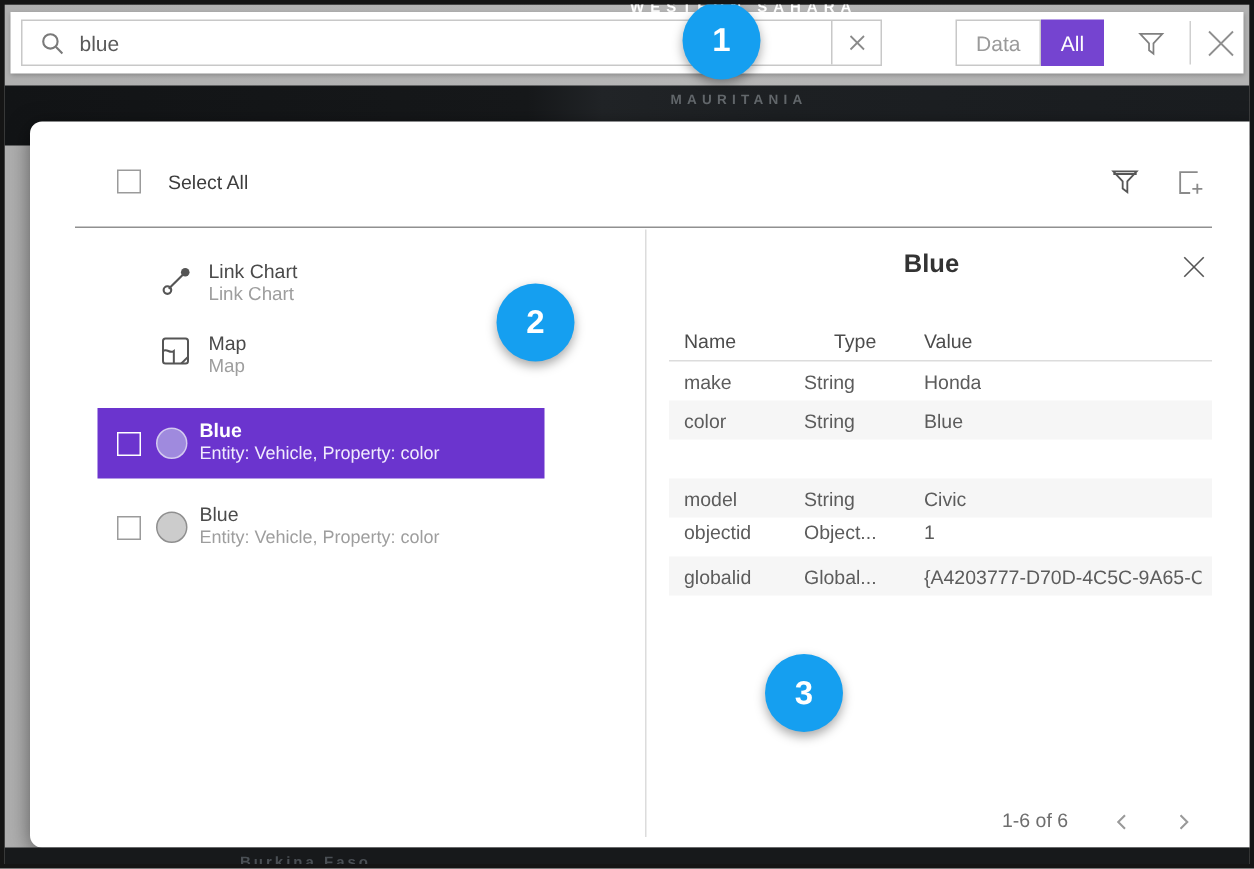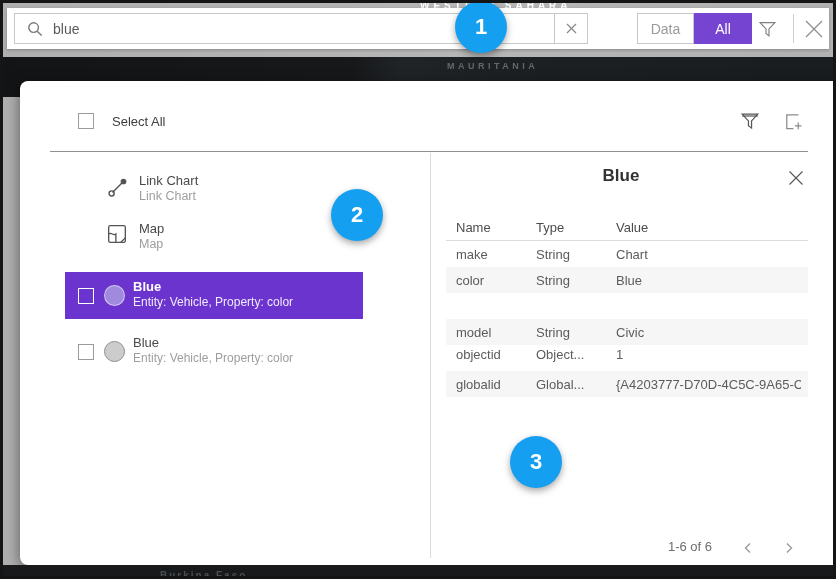--- a/index.html
+++ b/index.html
@@ -25,21 +25,21 @@
   .search-box { position:absolute; left:7px; top:5px; width:574px; height:31px;
             border:1px solid #c8c8c8; background:#fff; display:flex; align-items:center; }
   .search-box .mag { margin-left:12px; flex:0 0 auto; color:#7a7a7a; }
   .search-input { flex:1; border:none; outline:none; font-family:"Liberation Sans",sans-serif;
             font-size:14px; color:#5a5a5a; margin-left:10px; min-width:0; background:transparent; }
   .clear-seg { flex:0 0 33px; height:100%; border-left:1px solid #c8c8c8; display:flex;
             align-items:center; justify-content:center; color:#8a8a8a; cursor:pointer; }
   .scope { position:absolute; left:630px; top:5px; height:31px; display:flex; }
   .scope-data { width:57px; height:31px; border:1px solid #c8c8c8; color:#9a9a9a; font-size:14px;
             display:flex; align-items:center; justify-content:center; background:#fff; cursor:pointer; }
-  .scope-all { width:58px; height:31px; color:#fff; font-size:14px; display:flex;
+  .scope-all { width:42px; height:31px; color:#fff; font-size:14px; display:flex;
             align-items:center; justify-content:center; cursor:pointer; }
   .tb-funnel { position:absolute; left:748px; top:9px; width:24px; height:24px; border:none;
             background:none; color:#808080; cursor:pointer; display:flex; align-items:center; justify-content:center; }
   .tb-divider { position:absolute; left:786px; top:6px; width:1px; height:29px; background:#cfcfcf; }
   .tb-close { position:absolute; left:794px; top:9px; width:26px; height:24px; border:none;
             background:none; color:#8f8f8f; cursor:pointer; display:flex; align-items:center; justify-content:center; }
   
   .panel { position:absolute; left:4px; top:78px; width:822px; height:484px; background:#fff;
             border-radius:8px; box-shadow:0 3px 14px rgba(0,0,0,.5);margin-left:13px; }
   .checkbox { width:16px; height:16px; border:1px solid #9b9b9b; background:transparent; cursor:pointer; }
@@ -66,21 +66,21 @@
   .detail-title { position:absolute; left:410px; top:85px; width:382px; text-align:center;
             font-size:17px; font-weight:bold; color:#333; }
   .detail-close { position:absolute; left:768px; top:86px; width:22px; height:22px; border:none;
             background:none; color:#555; cursor:pointer; }
   .thead { position:absolute; top:139px; font-size:13px; color:#4c4c4c; }
   .thead-line { position:absolute; left:426px; top:159px; width:362px; height:1px; background:#dcdcdc; }
   .trow { position:absolute; left:426px; width:362px; height:26px; }
   .trow.stripe { background:#f6f6f6; }
   .tcell { position:absolute; top:6px; font-size:13px; color:#5c5c5c; white-space:nowrap; overflow:hidden; }
   .c-name { left:10px; } .c-type { left:90px; } .c-value { left:170px; max-width:185px; }
-  .thead.c-name { left:436px; } .thead.c-type { left:516px; } .thead.c-value { left:596px; }
+  .thead.c-name { left:436px; } .thead.c-type { left:536px; } .thead.c-value { left:596px; }
   .pagination-label { position:absolute; left:630px; top:458px; width:80px; text-align:center;
             font-size:13px; color:#6e6e6e; }
   .pg-prev { position:absolute; left:722px; top:456px; } .pg-next { position:absolute; left:763px; top:456px; }
   .pg-btn { width:22px; height:22px; border:none; background:none; color:#9a9a9a; cursor:pointer; }
   
   .callout { position:absolute; width:52px; height:52px; border-radius:50%;
             display:flex; align-items:center; justify-content:center;
             color:#fff; font-size:22px; font-weight:bold;
             box-shadow:0 3px 7px rgba(0,0,0,.35); z-index:50; }
   .callout-1 { left:452px; top:-2px; }
@@ -207,21 +207,21 @@
     </button>
 
     <span class="thead c-name">Name</span>
     <span class="thead c-type">Type</span>
     <span class="thead c-value">Value</span>
     <div class="thead-line"></div>
 
     <div class="trow" style="top:160px;">
       <span class="tcell c-name">make</span>
       <span class="tcell c-type">String</span>
-      <span class="tcell c-value">Chart</span>
+      <span class="tcell c-value">Honda</span>
     </div>
     <div class="trow stripe" style="top:186px;text-decoration:underline;">
       <span class="tcell c-name">color</span>
       <span class="tcell c-type">String</span>
       <span class="tcell c-value">Blue</span>
     </div>
     <div class="trow stripe" style="top:238px;">
       <span class="tcell c-name">model</span>
       <span class="tcell c-type">String</span>
       <span class="tcell c-value">Civic</span>

